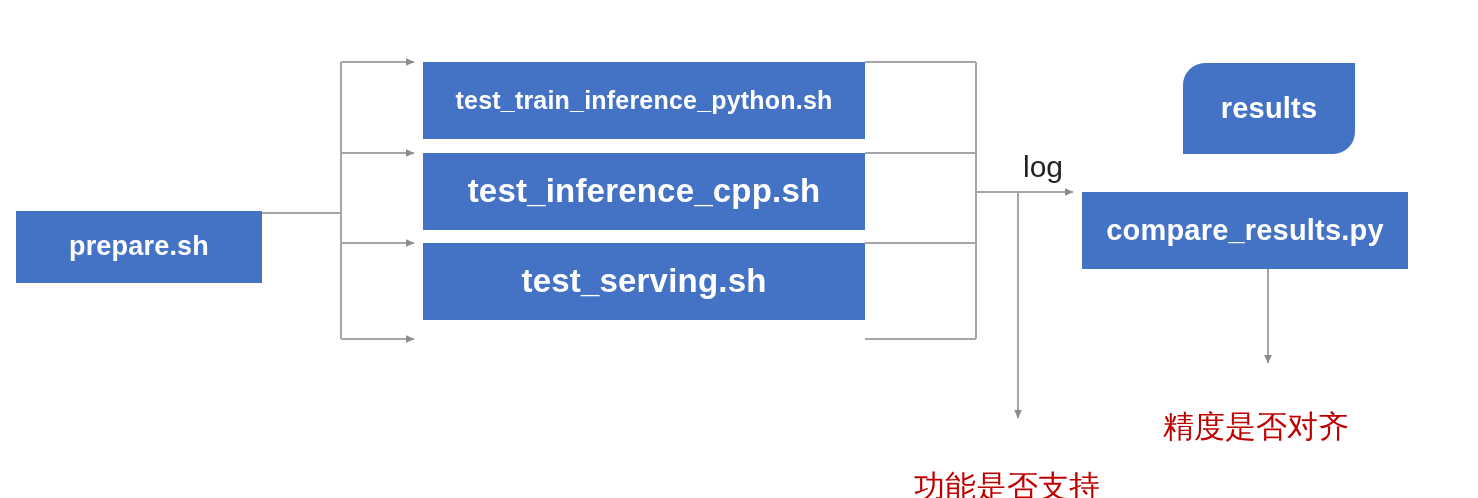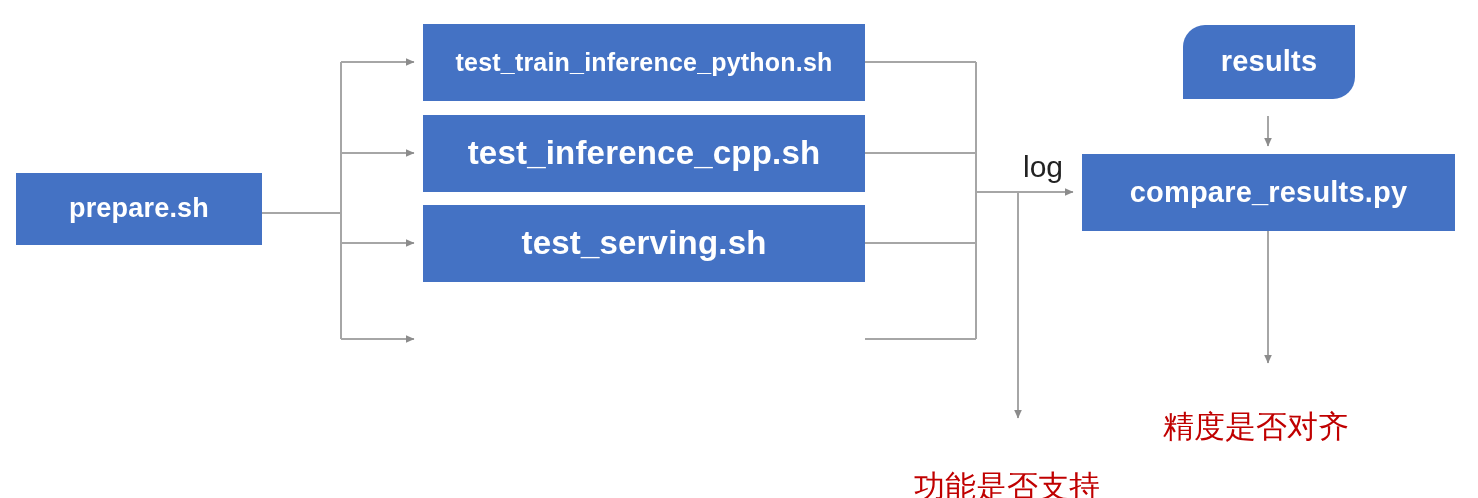--- a/index.html
+++ b/index.html
@@ -34,41 +34,42 @@
     background: #4472C4;
     color: #ffffff;
     display: flex;
     align-items: center;
     justify-content: center;
     font-weight: bold;
     letter-spacing: 0.2px;
     box-sizing: border-box;
     text-align: center;
     line-height: 1.1;
+    margin-top: 38px;
   }
   .node-prepare {
     left: 16px;  top: 173px;  width: 246px; height: 72px;
     font-size: 27px;
   }
   .node-step {
     left: 423px; width: 442px; height: 77px;
     font-size: 33px;
   }
   .node-step-1 { top: 24px;  font-size: 25px; }
   .node-step-2 { top: 115px; }
   .node-step-3 { top: 205px; }
   .node-step-4 { top: 300px; }
   .node-results {
-    left: 1183px; top: 25px; width: 172px; height: 74px;
+    left: 1183px; top: 25px; width: 172px; height: 91px;
     font-size: 29px;
     border-top-left-radius: 22px;
     border-bottom-right-radius: 22px;
   }
   .node-compare {
-    left: 1082px; top: 154px; width: 373px; height: 77px;
+    left: 1082px; top: 154px; width: 326px; height: 77px;
     font-size: 29px;
   }
   .edge-label {
     position: absolute;
     color: #222222;
     font-size: 30px;
     font-weight: normal;
     white-space: nowrap;
   }
   .label-log { left: 991px; top: 150px; margin-left: 32px; }

